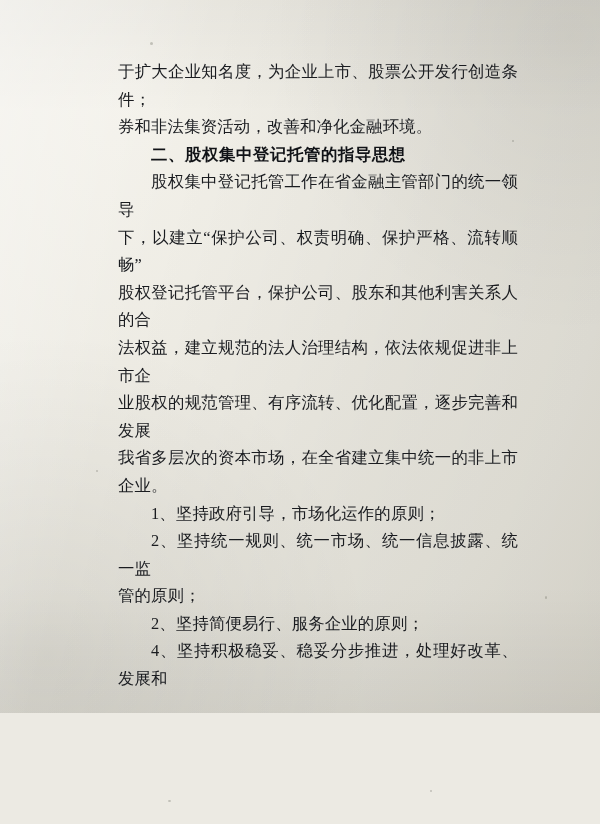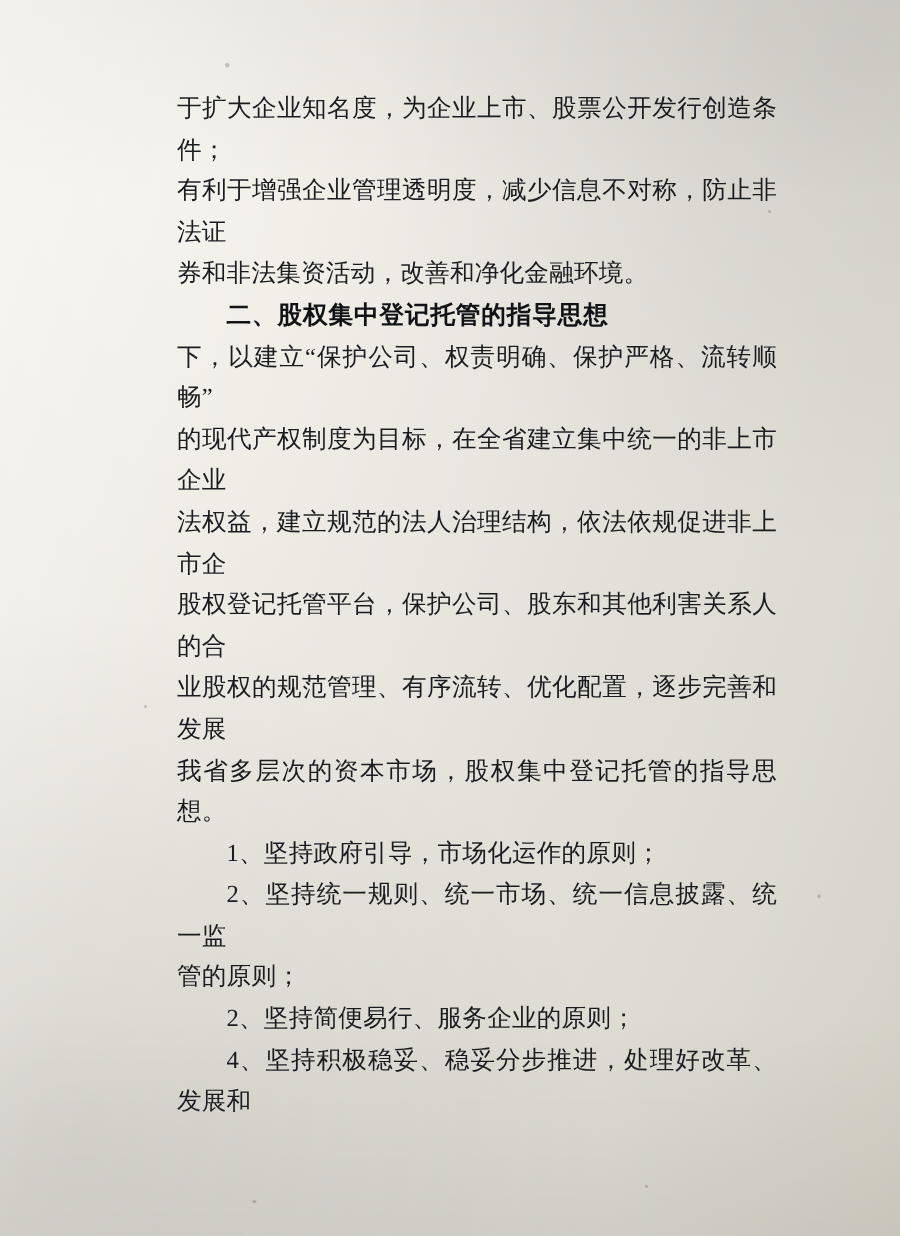--- a/index.html
+++ b/index.html
@@ -9,21 +9,21 @@
   body {
     width: 600px;
     height: 824px;
     overflow: hidden;
     background: #eceae3;
     font-family: "Liberation Serif", serif;
   }
   #page {
     position: relative;
     width: 600px;
-    height: 824px;
+    height: 713px;
     background:
       radial-gradient(ellipse at 20% 12%, #f3f1ea 0%, #eceae2 42%, #e6e4db 75%, #dedbd1 100%);
   }
   
   #page::before {
     content: "";
     position: absolute;
     inset: 0;
     background:
       linear-gradient(105deg, rgba(255,255,255,0.45) 0%, rgba(255,255,255,0.0) 28%, rgba(0,0,0,0.035) 62%, rgba(0,0,0,0.055) 100%),
@@ -83,29 +83,28 @@
 
   <span class="speck" style="left:150px; top:42px; width:3px; height:3px;"></span>
   <span class="speck" style="left:512px; top:140px; width:2px; height:2px;"></span>
   <span class="speck" style="left:96px; top:470px; width:2px; height:2px;"></span>
   <span class="speck" style="left:168px; top:800px; width:3px; height:2px;"></span>
   <span class="speck" style="left:430px; top:790px; width:2px; height:2px;"></span>
   <span class="speck" style="left:545px; top:596px; width:2px; height:3px;"></span>
 
   <div class="content">
     <p class="body">于扩大企业知名度，为企业上市、股票公开发行创造条件；</p>
-    <p class="body">有利于增强企业管理透明度，减少信息不对称，防止非法证</p>
     <p class="body">券和非法集资活动，改善和净化金融环境。</p>
     <p class="heading">二、股权集中登记托管的指导思想</p>
+    <p class="indent">股权集中登记托管工作在省金融主管部门的统一领导</p>
     <p class="body">下，以建立“保护公司、权责明确、保护严格、流转顺畅”</p>
-    <p class="body">的现代产权制度为目标，在全省建立集中统一的非上市企业</p>
+    <p class="body">股权登记托管平台，保护公司、股东和其他利害关系人的合</p>
     <p class="body">法权益，建立规范的法人治理结构，依法依规促进非上市企</p>
-    <p class="body">股权登记托管平台，保护公司、股东和其他利害关系人的合</p>
     <p class="body">业股权的规范管理、有序流转、优化配置，逐步完善和发展</p>
-    <p class="body">我省多层次的资本市场，股权集中登记托管的指导思想。</p>
+    <p class="body">我省多层次的资本市场，在全省建立集中统一的非上市企业。</p>
     <p class="indent">1、坚持政府引导，市场化运作的原则；</p>
     <p class="indent">2、坚持统一规则、统一市场、统一信息披露、统一监</p>
     <p class="body">管的原则；</p>
     <p class="indent">2、坚持简便易行、服务企业的原则；</p>
     <p class="indent">4、坚持积极稳妥、稳妥分步推进，处理好改革、发展和</p>
 
   </div>
 </div>
 
 </body></html>

